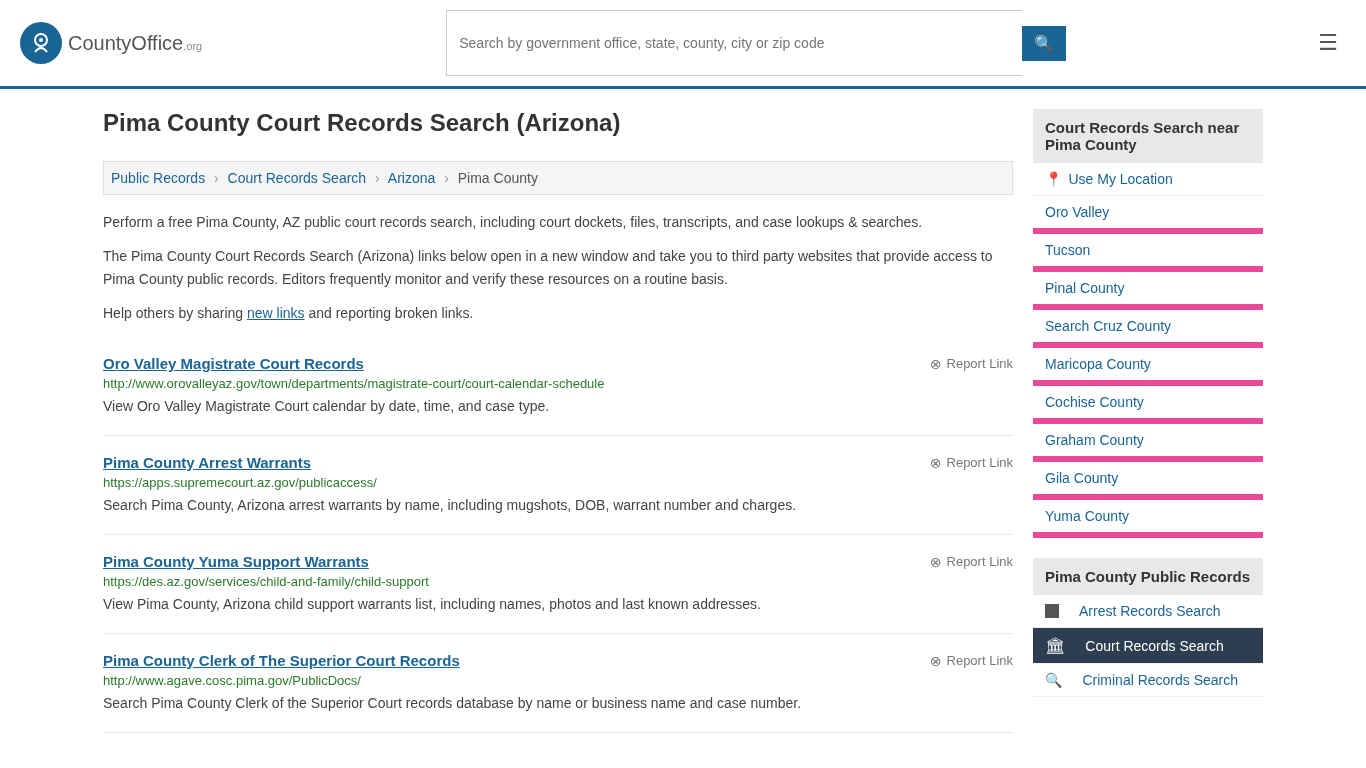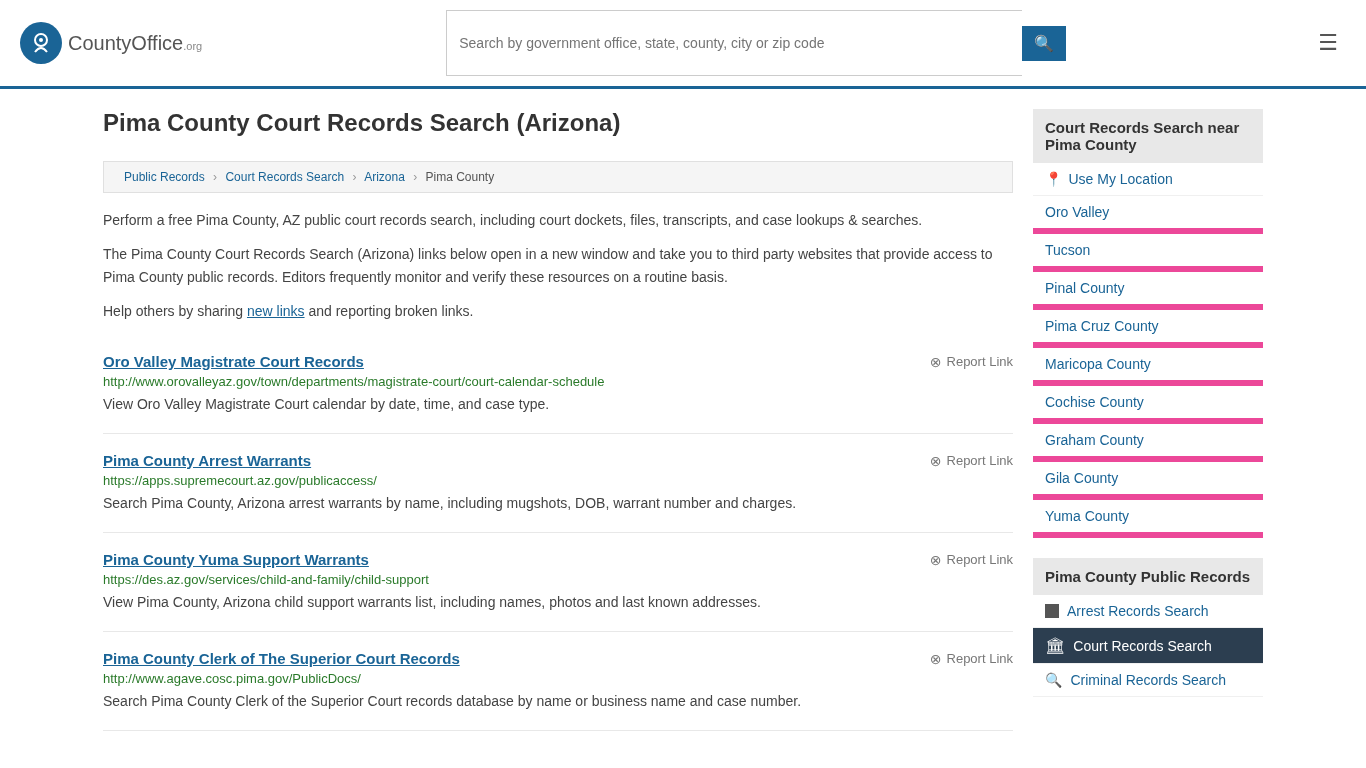--- a/index.html
+++ b/index.html
@@ -87,23 +87,23 @@
     }
     .page-title {
       font-size: 24px;
       font-weight: bold;
       color: #333;
       margin-bottom: 14px;
     }
     .breadcrumb {
       background: #f5f5f5;
       border: 1px solid #e0e0e0;
-      padding: 8px 20px;
+      padding: 8px 7px;
       margin-bottom: 16px;
-      font-size: 12px;
+      font-size: 14px;
       color: #555;
       margin-top: 24px;
     }
     .breadcrumb a {
       color: #1a6496;
       text-decoration: none;
     }
     .breadcrumb-sep { margin: 0 5px; color: #999; }
 
     .description {
@@ -200,21 +200,21 @@
     }
     .use-location-icon {
       color: #333;
       font-size: 14px;
     }
 
     
     .sidebar-public-item {
       display: flex;
       align-items: center;
-      gap: 8px;
+      gap: 20px;
       padding: 8px 12px;
       font-size: 14px;
       cursor: pointer;
       border-bottom: 1px solid #f0f0f0;
       color: #1a6496;
     }
     .sidebar-public-item.active {
       background: #2c3e50;
       color: white;
     }
@@ -338,21 +338,21 @@
         <li>
             <a href="#">Oro Valley</a>
           </li>
         <li>
             <a href="#">Tucson</a>
           </li>
         <li>
             <a href="#">Pinal County</a>
           </li>
         <li>
-            <a href="#">Pima Cruz County</a>
+            <a href="#">Search Cruz County</a>
           </li>
         <li>
             <a href="#">Maricopa County</a>
           </li>
         <li>
             <a href="#">Cochise County</a>
           </li>
         <li>
             <a href="#">Graham County</a>
           </li>

